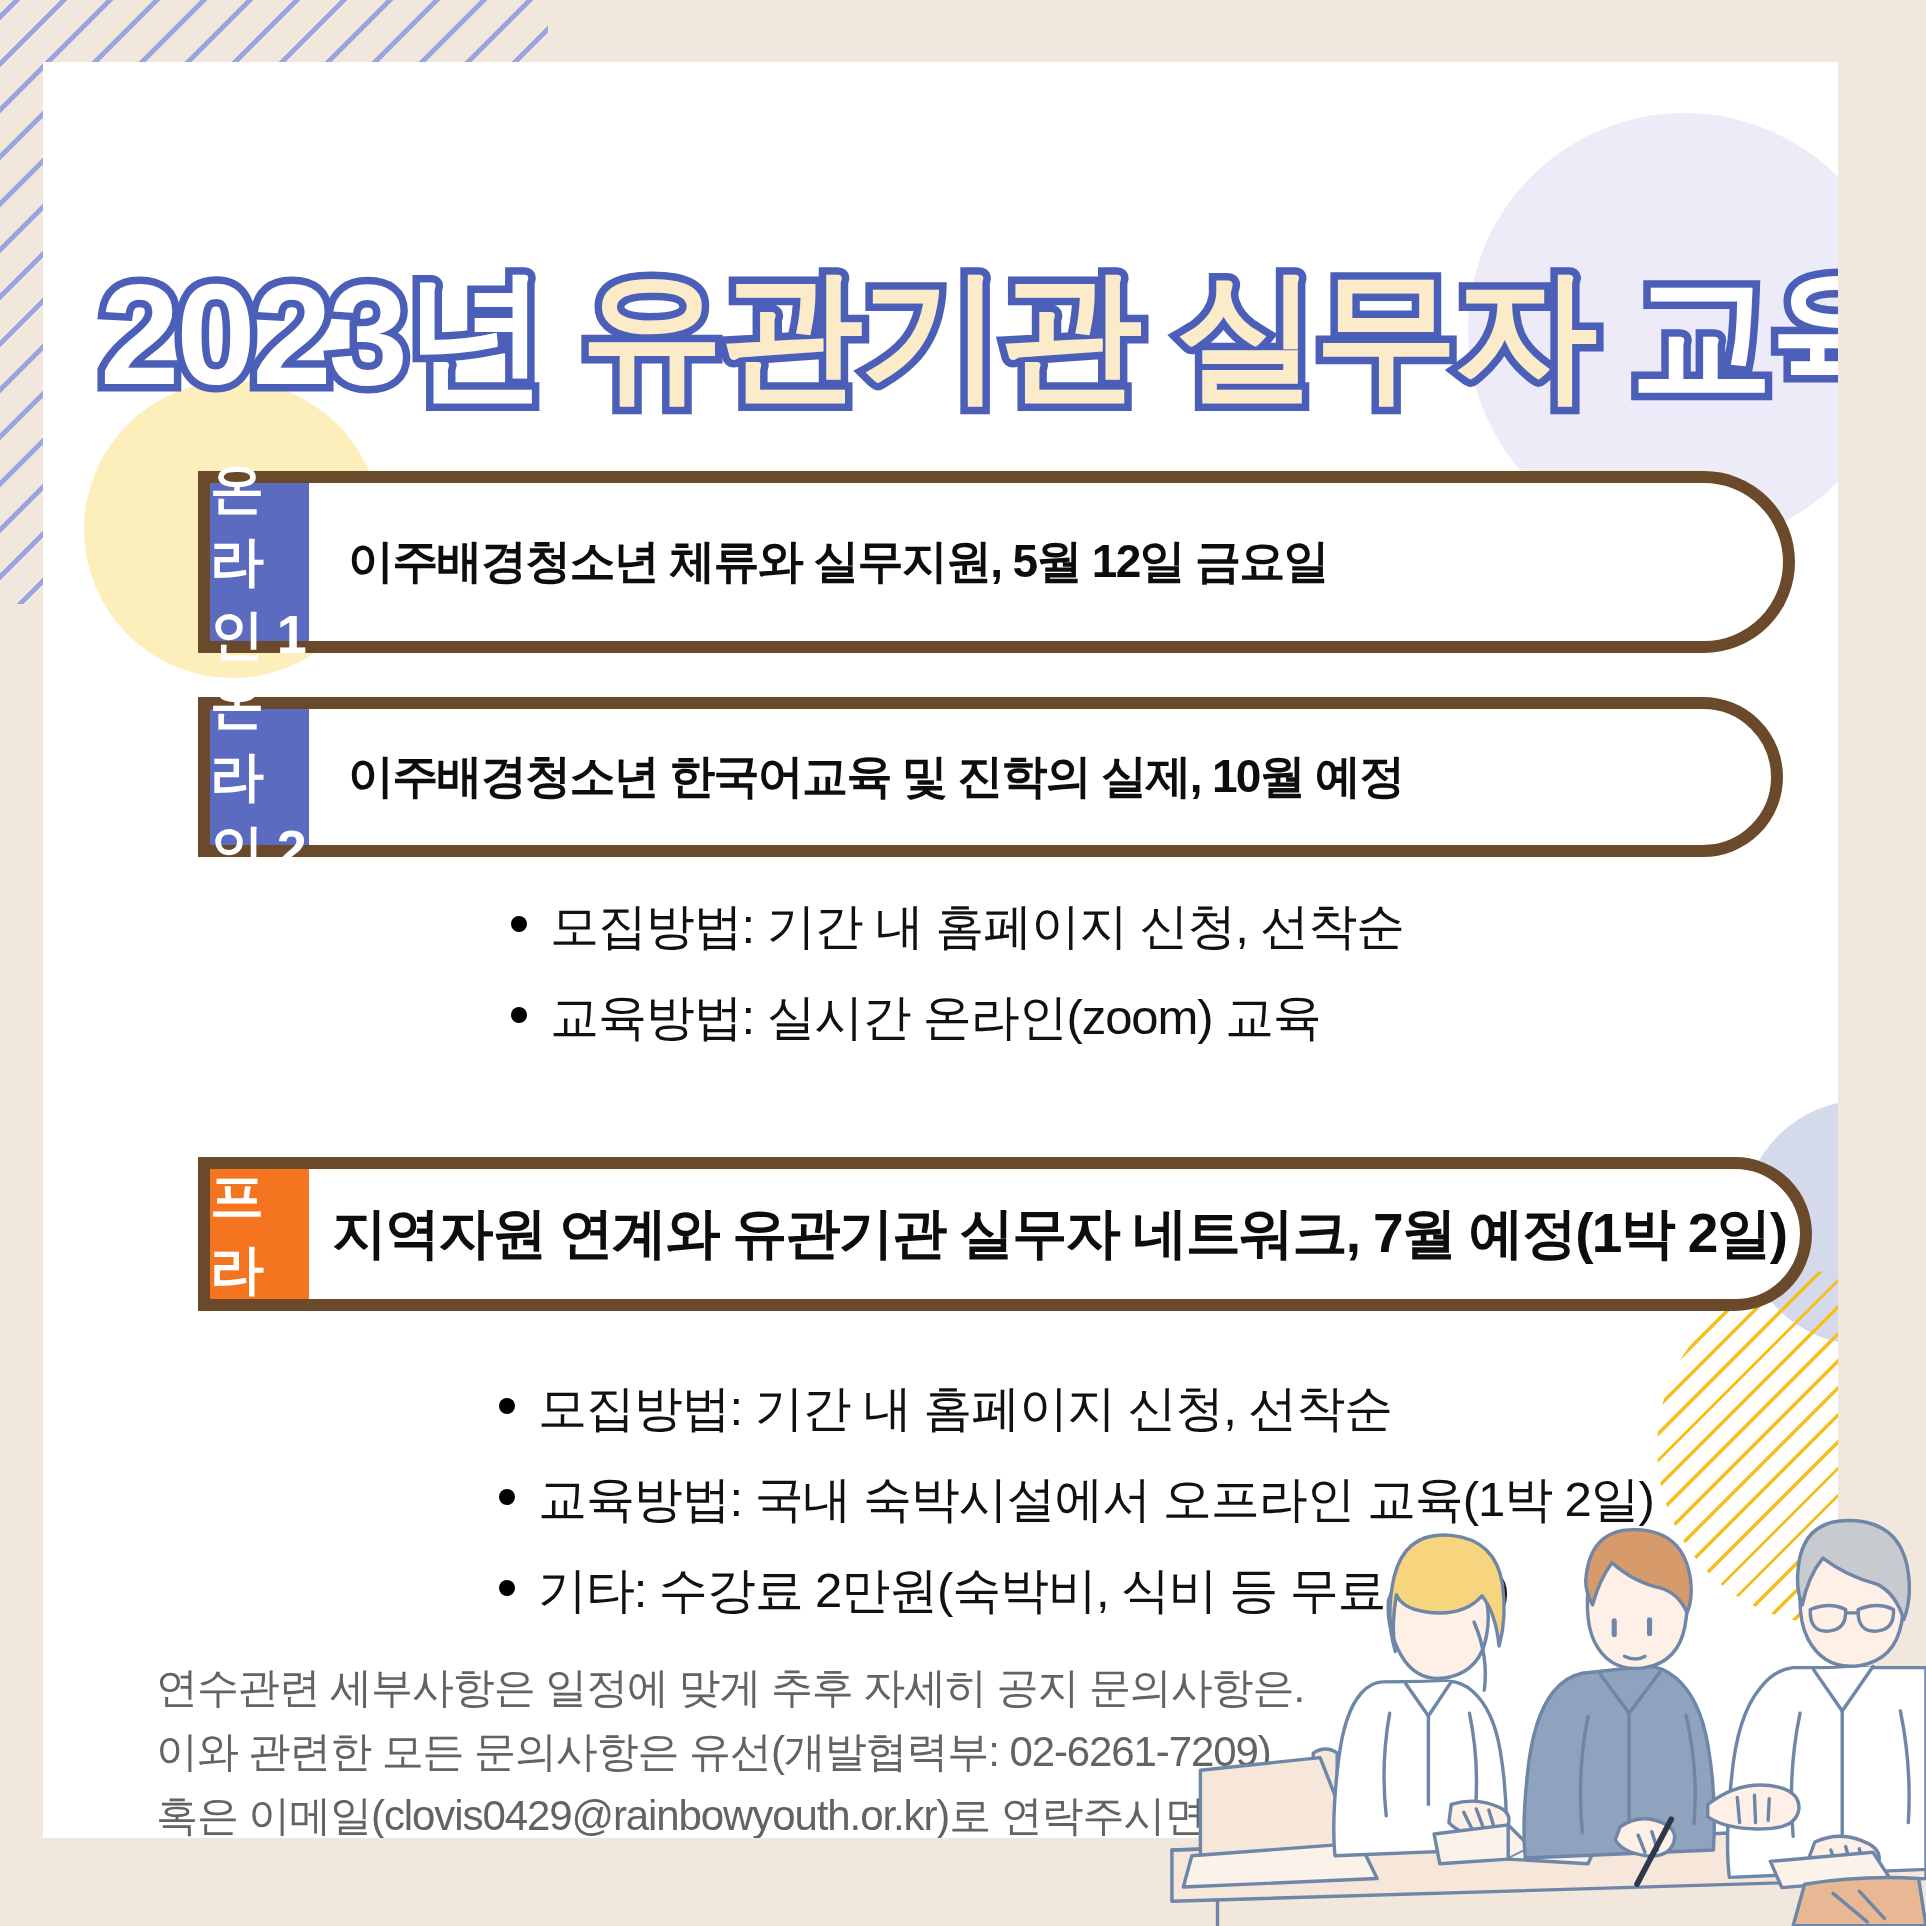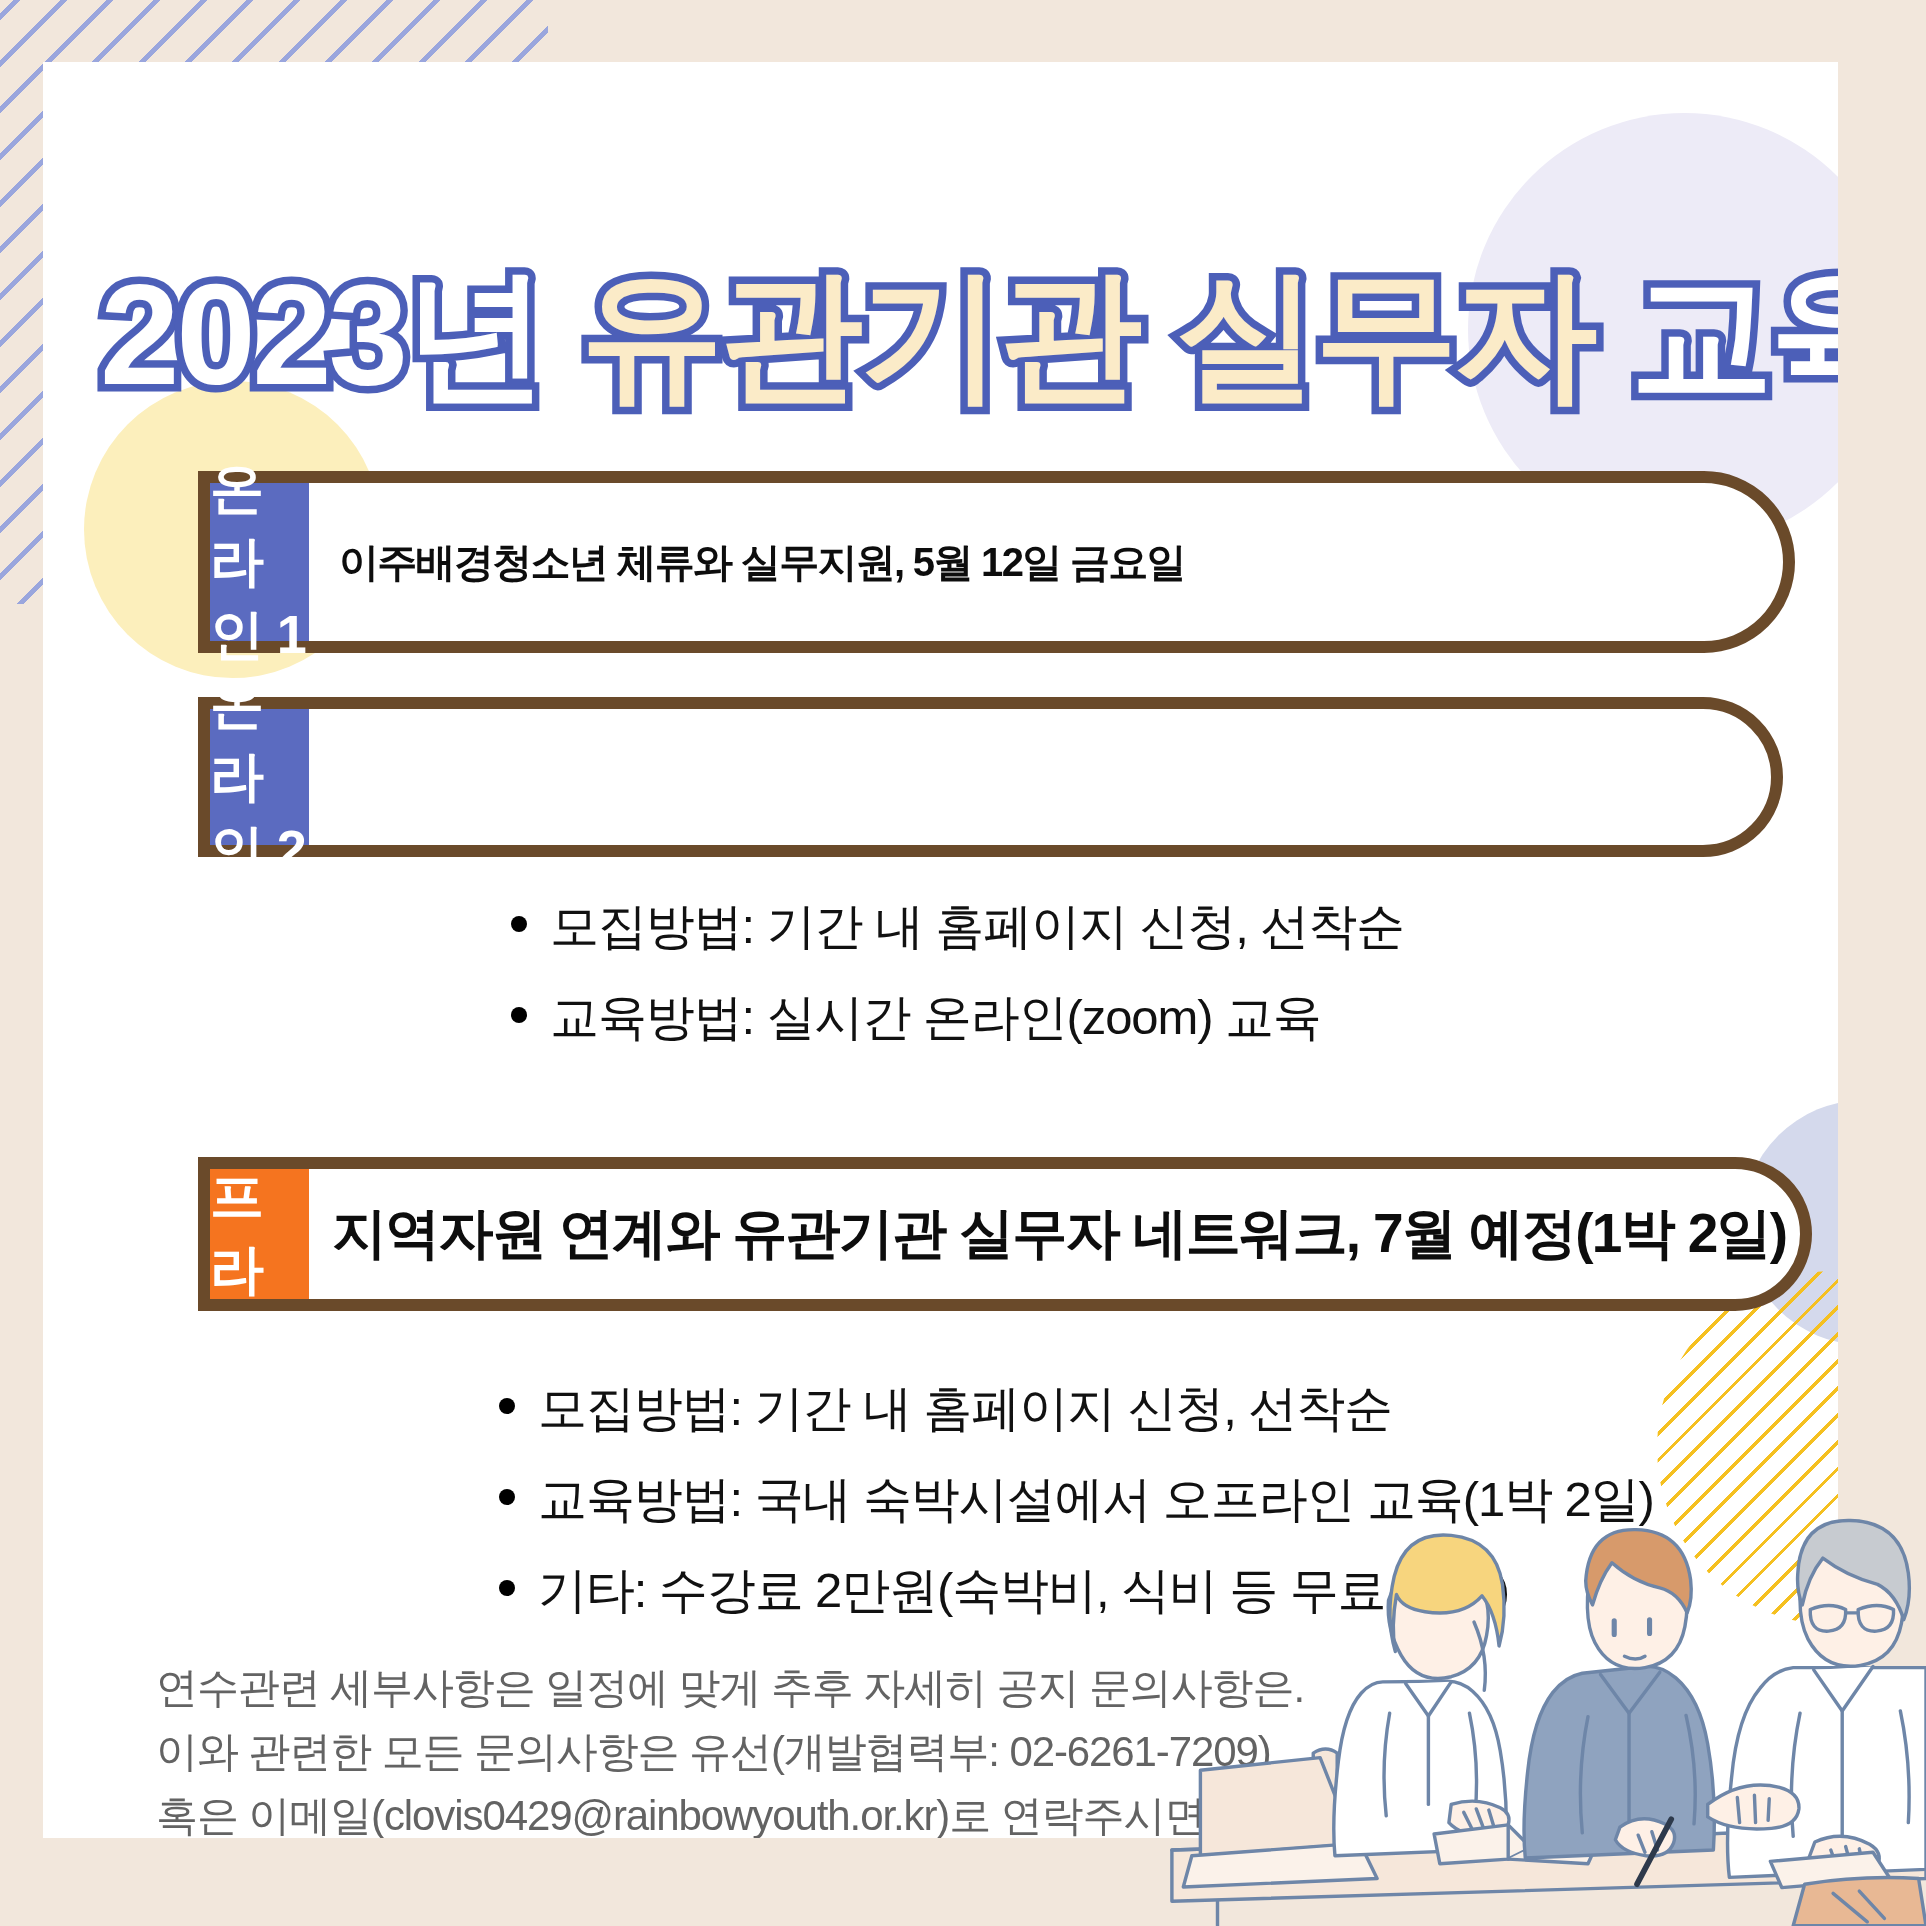--- a/index.html
+++ b/index.html
@@ -89,22 +89,22 @@
     display:flex;align-items:center;justify-content:center;
     color:#FFFFFF;font-size:54px;font-weight:bold;letter-spacing:-1.1px;
     box-sizing:border-box;
   }
   .lab-blue{background:#5B6BC0;}
   .lab-orange{background:#F5741F;}
 
   .row-text{
     flex:1 1 auto;
     display:flex;align-items:center;
-    padding-left:30px;padding-right:23px;
-    color:#0D0D0D;font-size:40px;font-weight:bold;letter-spacing:-1.7px;
+    padding-left:39px;padding-right:23px;
+    color:#0D0D0D;font-size:46px;font-weight:bold;letter-spacing:-1.7px;
     white-space:nowrap;
   }
   .row-3 .row-text{font-size:55px;padding-left:23px;}
 
   
   .bullets{position:absolute;list-style:none;margin:0;padding:0;}
   .bullets li{
     display:flex;align-items:flex-start;
     font-size:49px;color:#111;letter-spacing:-1.1px;white-space:nowrap;
     margin-bottom:25px;
@@ -149,20 +149,21 @@
       <span class="t-white">2023년 </span><span class="t-cream">유관기관 실무자</span><span class="t-white"> 교육과정</span>
     </h1>
 
     <div class="row row-1">
       <div class="row-label lab-blue">온라인 1</div>
       <div class="row-text">이주배경청소년 체류와 실무지원,  5월 12일 금요일</div>
     </div>
 
     <div class="row row-2">
       <div class="row-label lab-blue">온라인 2</div>
+      <div class="row-text">이주배경청소년 한국어교육 및 진학의 실제,  10월 예정</div>
     </div>
 
     <ul class="bullets bul-1">
       <li>
         <span class="dot"></span>
         <span>모집방법: 기간 내 홈페이지 신청, 선착순</span>
       </li>
       <li>
         <span class="dot"></span>
         <span>교육방법: 실시간 온라인(zoom) 교육</span>

